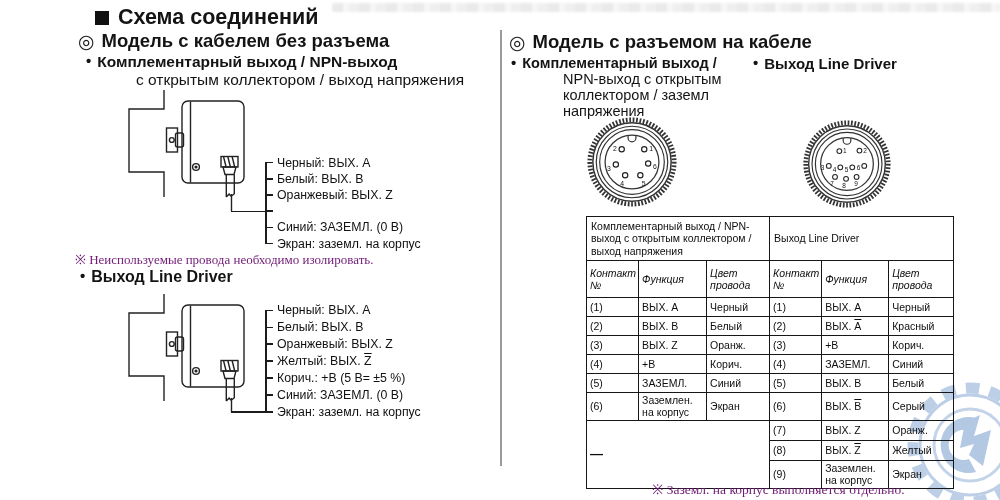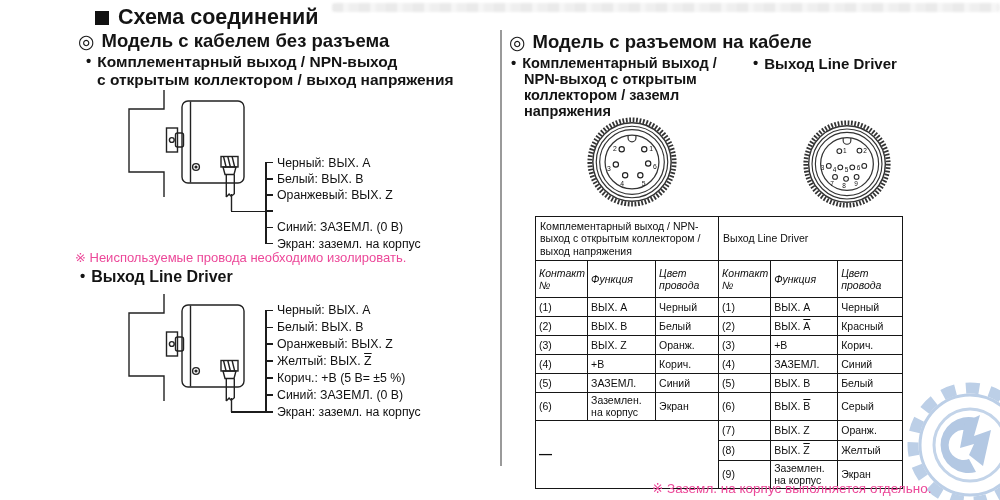--- a/index.html
+++ b/index.html
@@ -2,43 +2,43 @@
 <html><head>
 <meta charset="utf-8">
 <style>
   html,body{margin:0;padding:0;}
   body{
     width:1000px;height:500px;position:relative;overflow:hidden;background:#fff;
     font-family:"Liberation Sans","DejaVu Sans",sans-serif;color:#141414;
     -webkit-font-smoothing:antialiased;
   }
   .abs{position:absolute;}
-  .b{font-weight:bold;}
+  .b{font-weight:normal;margin-left:39px;}
   .nowrap{white-space:nowrap;}
   
   .title-row{left:95px;top:5px;display:flex;align-items:center;gap:9px;font-weight:bold;font-size:21.5px;}
   .sq{width:14px;height:14px;background:#111;flex:none;}
   .h2{display:flex;align-items:center;gap:7px;font-weight:bold;font-size:18.5px;white-space:nowrap;}
   .ring{font-size:19px;line-height:1;}
   .bullet-line{display:flex;gap:6px;font-weight:bold;white-space:nowrap;}
   .dot{font-size:15px;line-height:1.1;}
   
   .wires{position:absolute;display:flex;flex-direction:column;}
   .wires .brace{position:absolute;left:0;top:calc(var(--rh)/2);bottom:calc(var(--rh)/2);width:1.5px;background:#1c1c1c;}
   .wire-row{height:var(--rh);display:flex;align-items:center;}
   .tick{width:8px;height:1.5px;background:#1c1c1c;margin-right:4px;flex:none;}
   .wlabel{font-size:12.3px;white-space:nowrap;color:#111;}
   .hline{position:absolute;height:1.5px;background:#1c1c1c;}
   .ov{text-decoration:overline;}
   
-  .note{font-size:13px;white-space:nowrap;color:#ec4899;}
+  .note{font-size:13px;white-space:nowrap;color:#701a75;font-family:Liberation Serif, serif;}
   
   .divider{left:500px;top:30px;width:1.8px;height:436px;background:#9a9a9a;}
   
-  .ptable{position:absolute;left:535px;top:216px;border-collapse:collapse;font-size:10.5px;line-height:1.18;color:#0e0e0e;table-layout:auto;padding-left:44px;}
+  .ptable{position:absolute;left:586px;top:216px;border-collapse:collapse;font-size:10.5px;line-height:1.18;color:#0e0e0e;table-layout:auto;padding-left:44px;}
   .ptable td{border:1.6px solid #161616;padding:1px 2px 1px 3px;vertical-align:middle;text-align:left;background:transparent;}
   .rg{height:44px;}
   .rg td{padding:2px 4px;}
   .rhd{height:37px;font-style:italic;}
   .r19{height:19px;} .r26{height:26px;} .r20{height:20px;} .r25{height:25px;}
   .dashcell{font-size:13px;font-weight:bold;padding-left:4px;}
   
   .scanband{left:332px;top:3px;width:668px;height:9px;opacity:.55;border-radius:3px;
     background:repeating-linear-gradient(90deg,#d9d9d9 0 11px,#efefef 11px 17px,#e3e3e3 17px 27px);
     filter:blur(1px);}

